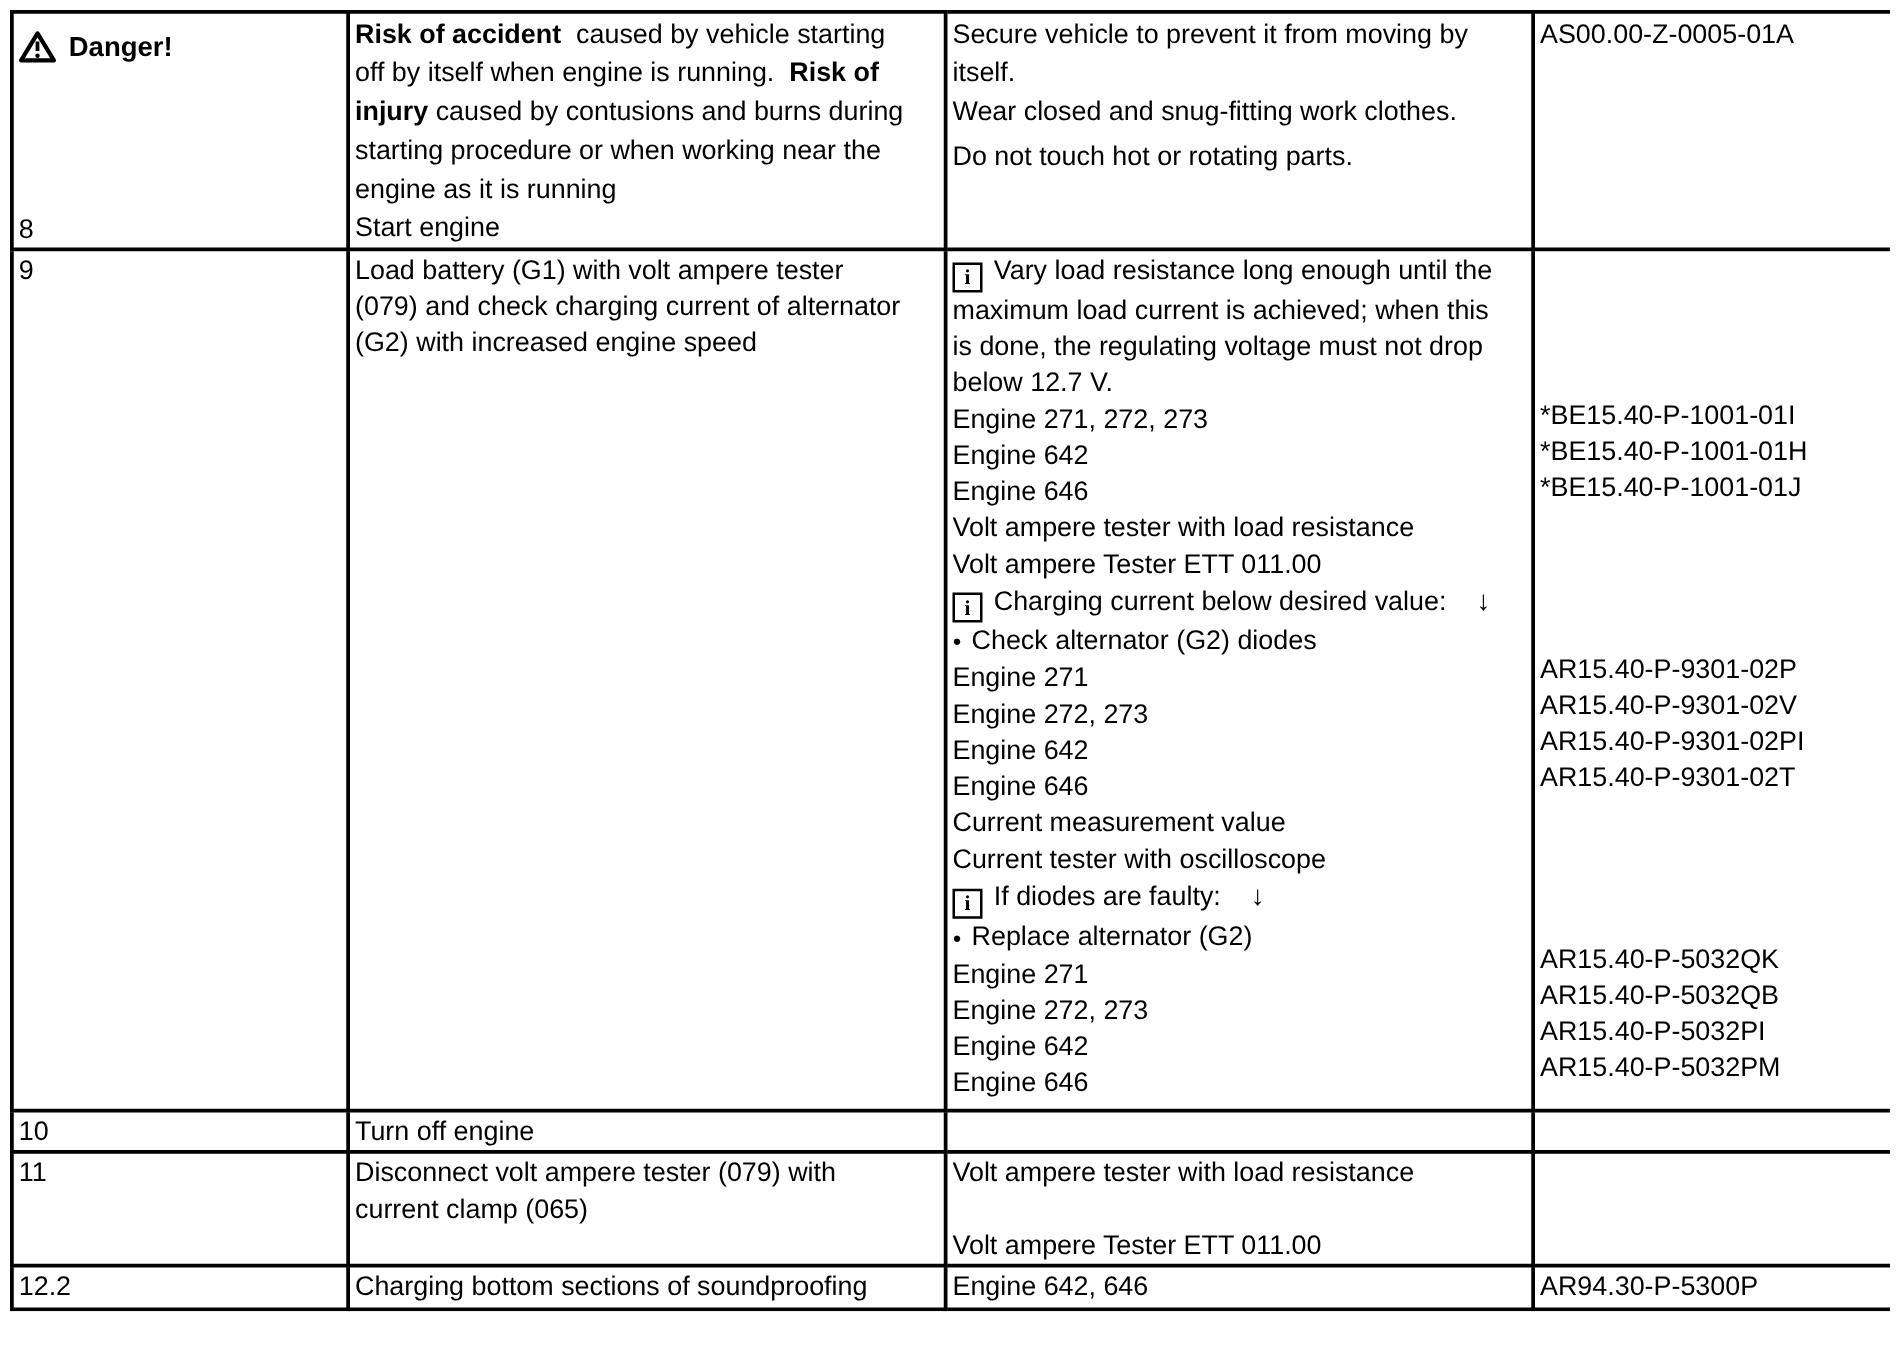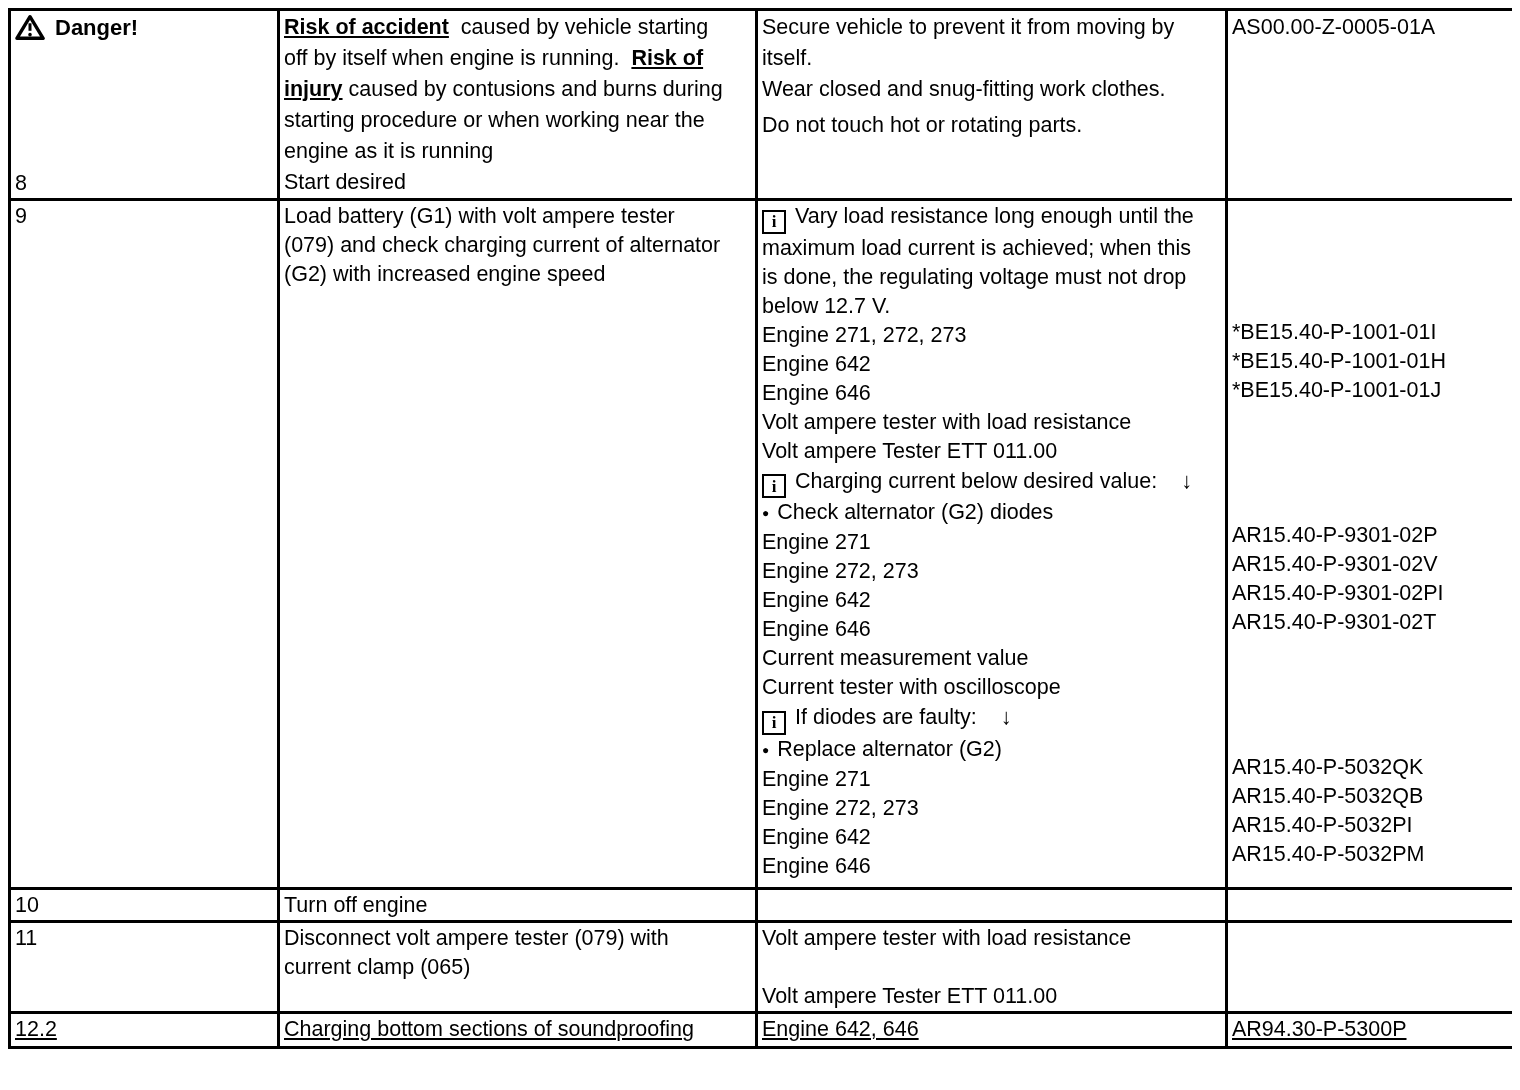--- a/index.html
+++ b/index.html
@@ -5,30 +5,30 @@
   html,body{margin:0;padding:0;background:#ffffff;}
   body{margin:8px;color:#000;font-family:"Liberation Sans",sans-serif;}
   table.proc{border-collapse:collapse;table-layout:fixed;width:1507px;}
   col.c1{width:269px}
   col.c2{width:478px}
   col.c3{width:470px}
   col.c4{width:290px}
   td{border:3px solid #000;vertical-align:top;padding:1px 3px 0 4px;overflow:hidden;}
   .ln{white-space:pre;line-height:29px;font-size:21.5px;}
   tr.lh31 .ln{line-height:31px;}
-  .b{font-weight:bold;text-decoration:underline;}
+  .b{font-weight:bold;}
   .gap{margin-top:5px;}
   .info-icon{display:inline-flex;align-items:center;justify-content:center;
     width:20px;height:20px;border:2px solid #000;
     font-family:"Liberation Serif",serif;font-weight:bold;font-size:17px;line-height:1;
     margin-right:9px;vertical-align:-4px;}
   .bullet-icon{font-size:12px;margin-right:8px;vertical-align:2px;}
   .arrow-down-icon{margin-left:24px;font-size:22px;}
   td.cell-step{position:relative;}
-  .danger-label{display:flex;align-items:center;gap:10px;padding-top:2px;
+  .danger-label{display:flex;align-items:center;gap:10px;padding-top:12px;
     font-weight:bold;font-size:22px;white-space:nowrap;}
   .danger-label svg{flex:0 0 auto;}
   .step-num{font-size:21.5px;line-height:29px;display:block;}
   .step-bottom{position:absolute;left:4px;bottom:0px;}
 </style>
 </head>
 <body>
 
 <div class="doc">
   <table class="proc">
@@ -50,21 +50,21 @@
               <span>Danger!</span>
             </div>
             <span class="step-num step-bottom">8</span>
           </td>
           <td class="cell-procedure">
             <div class="ln"><span class="b">Risk of accident</span><span>  caused by vehicle starting</span></div>
             <div class="ln"><span>off by itself when engine is running.  </span><span class="b">Risk of</span></div>
             <div class="ln"><span class="b">injury</span><span> caused by contusions and burns during</span></div>
             <div class="ln"><span>starting procedure or when working near the</span></div>
             <div class="ln"><span>engine as it is running</span></div>
-            <div class="ln"><span>Start desired</span></div>
+            <div class="ln"><span>Start engine</span></div>
           </td>
           <td class="cell-notes">
             <div class="ln"><span>Secure vehicle to prevent it from moving by</span></div>
             <div class="ln"><span>itself.</span></div>
             <div class="ln"><span>Wear closed and snug-fitting work clothes.</span></div>
             <div class="ln gap"><span>Do not touch hot or rotating parts.</span></div>
           </td>
           <td class="cell-code">
             <div class="ln">AS00.00-Z-0005-01A</div>
           </td>
@@ -147,21 +147,21 @@
             <div class="ln"><span>Disconnect volt ampere tester (079) with</span></div>
             <div class="ln"><span>current clamp (065)</span></div>
           </td>
           <td class="cell-notes">
             <div class="ln"><span>Volt ampere tester with load resistance</span></div>
             <div class="ln"><span>&nbsp;</span></div>
             <div class="ln"><span>Volt ampere Tester ETT 011.00</span></div>
           </td>
           <td class="cell-code"></td>
         </tr>
-        <tr style="height: 35px; text-decoration: underline;">
+        <tr style="height: 35px;">
           <td class="cell-step">
             <span class="step-num">12.2</span>
           </td>
           <td class="cell-procedure">
             <div class="ln"><span>Charging bottom sections of soundproofing</span></div>
           </td>
           <td class="cell-notes">
             <div class="ln"><span>Engine 642, 646</span></div>
           </td>
           <td class="cell-code">

